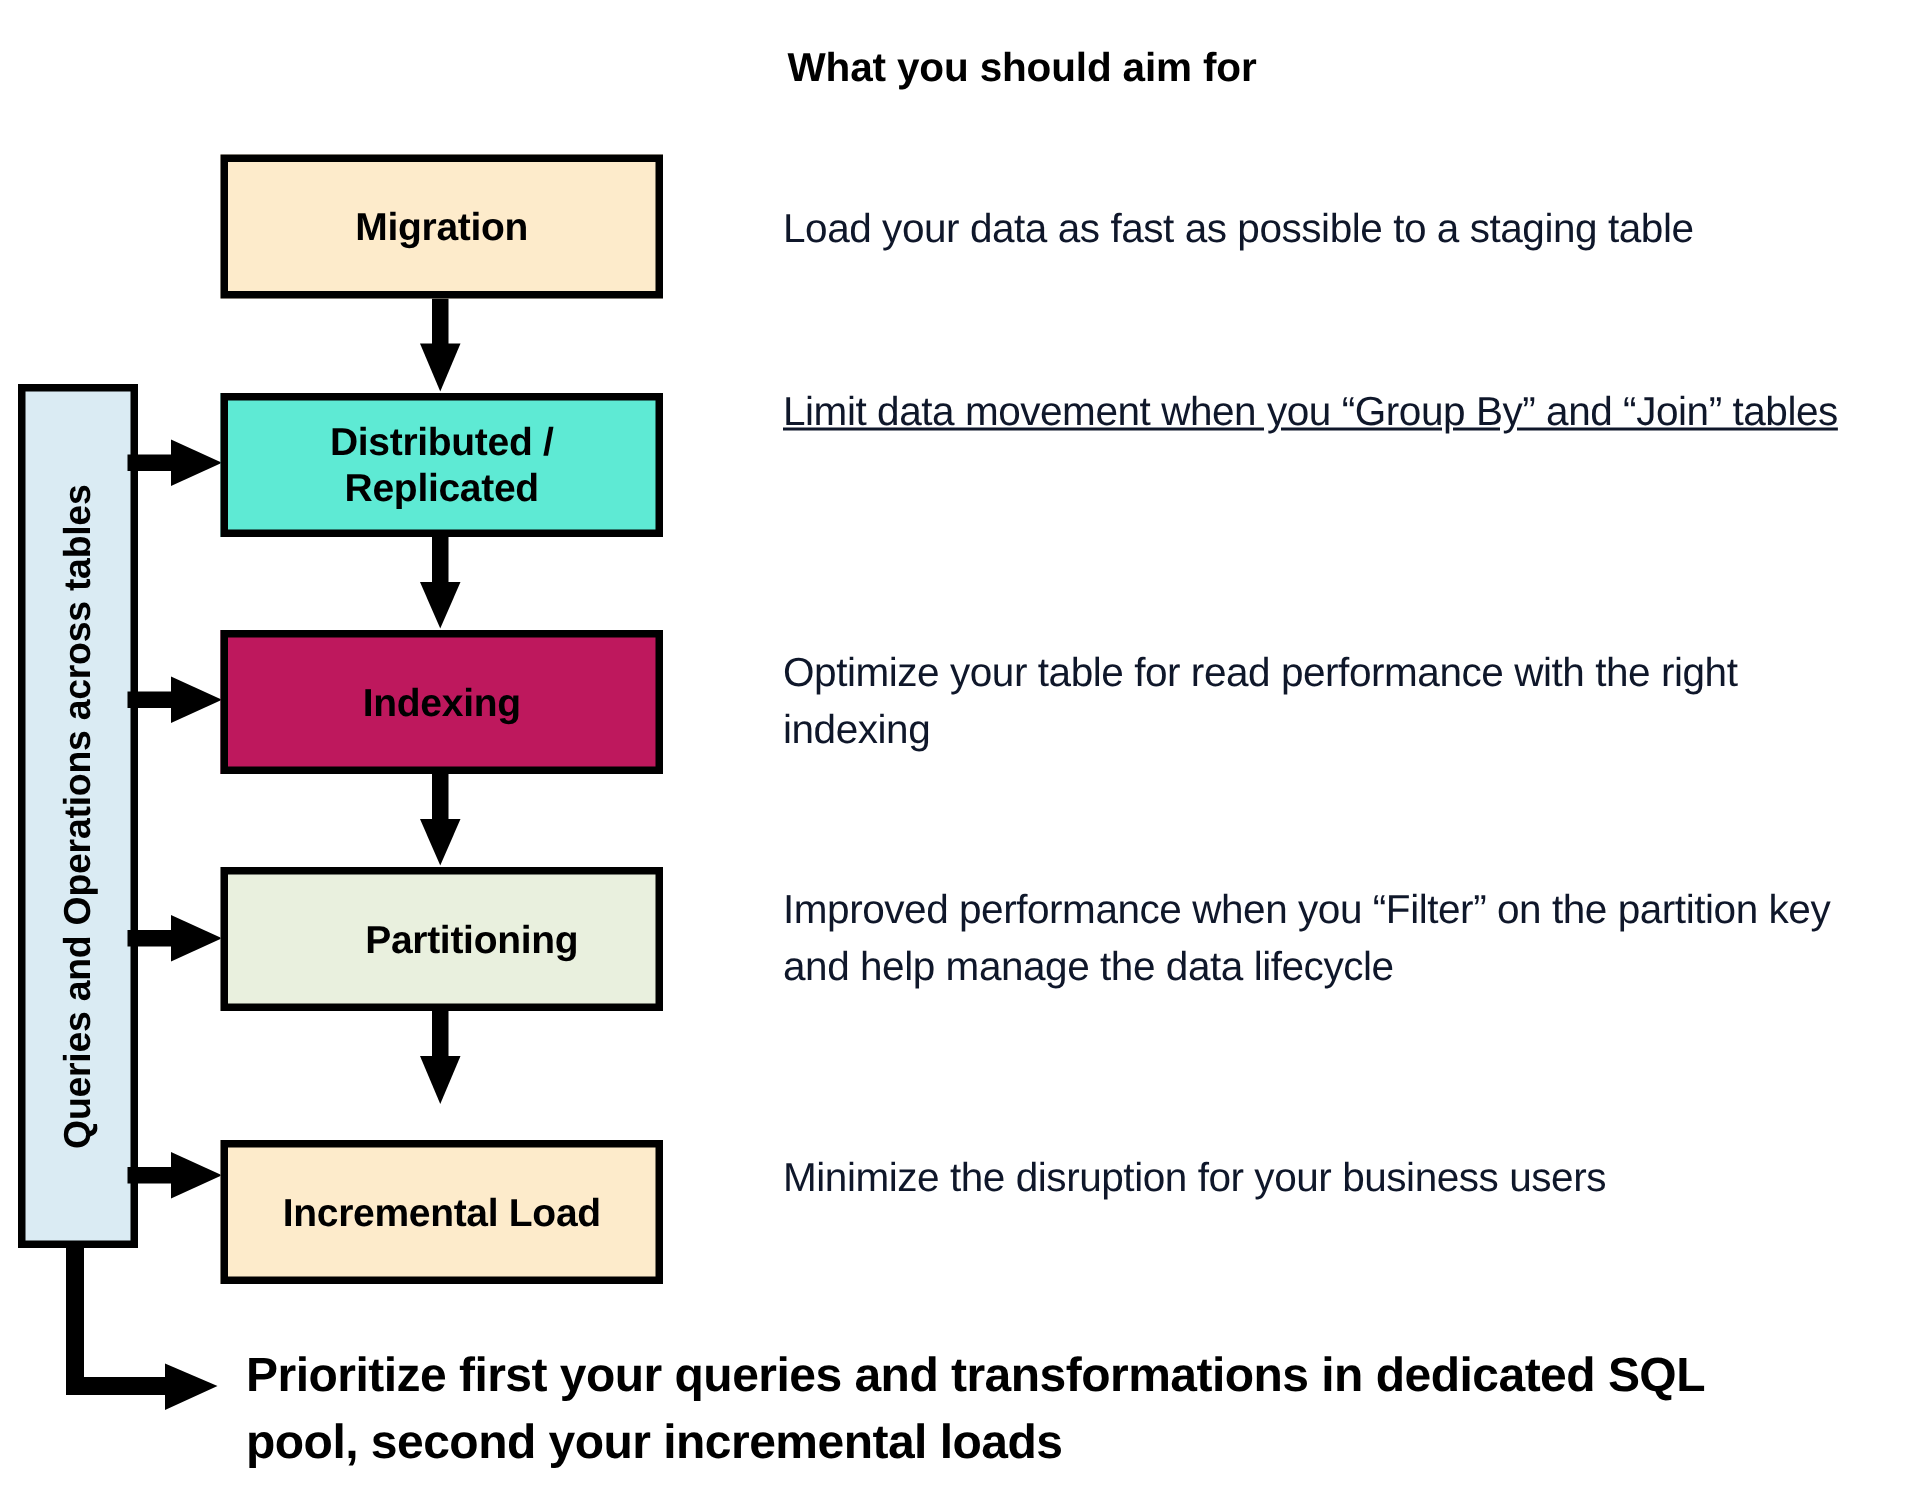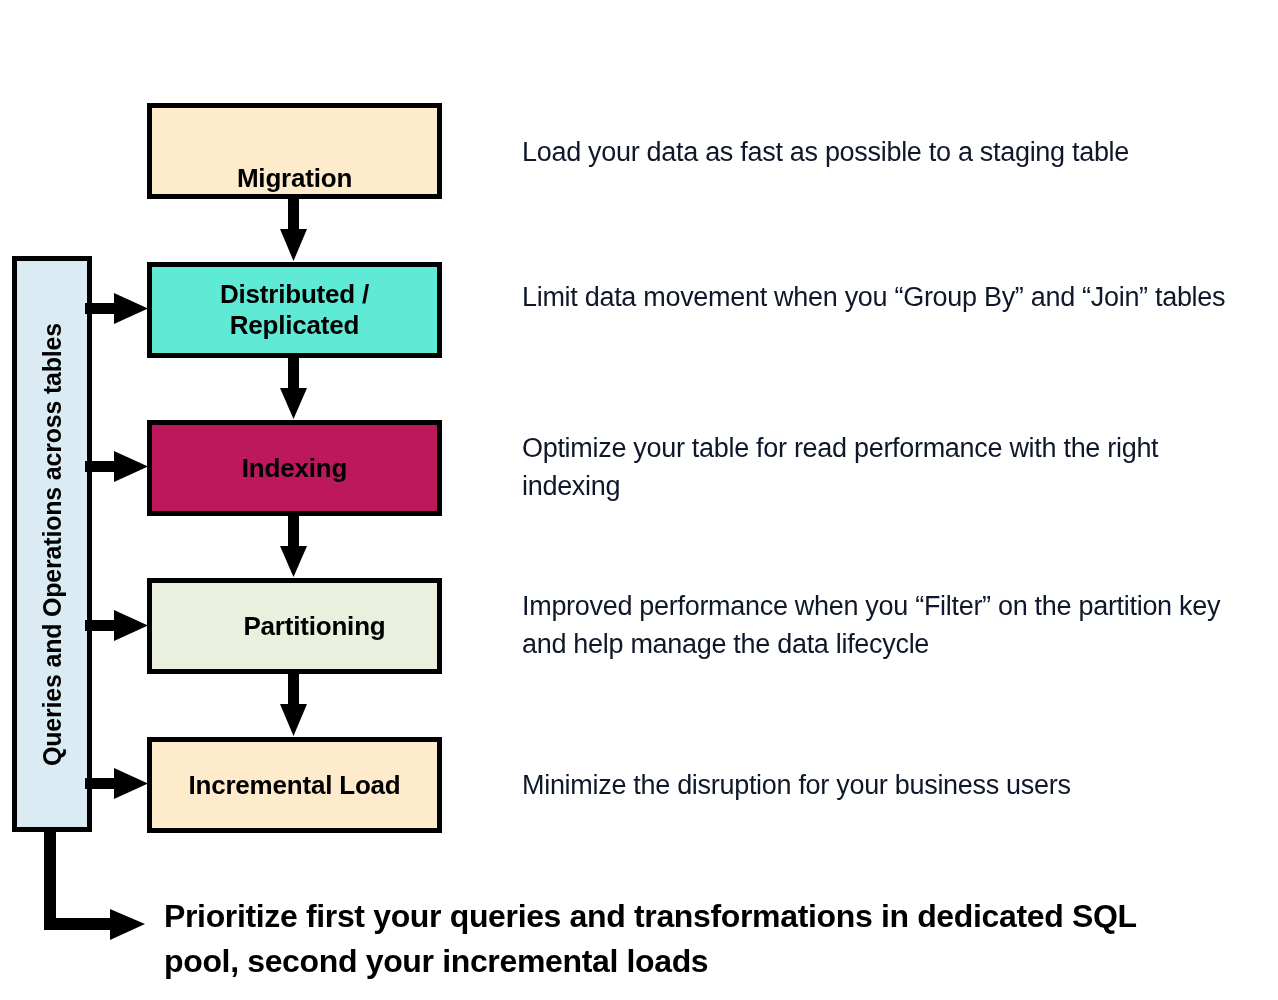--- a/index.html
+++ b/index.html
@@ -33,25 +33,25 @@
     justify-content: center;
     text-align: center;
     font-weight: bold;
     font-size: 26px;
     line-height: 1.18;
     letter-spacing: -0.2px;
     font-family: "Liberation Sans", sans-serif;
   }
   .flow-box .box-label { display: block; white-space: pre-line; }
 
-  #box-migration           { left: 147px; top: 103px; width: 295px; height: 96px; background: #FDEBCB; align-items: flex-end; }
+  #box-migration           { left: 147px; top: 103px; width: 295px; height: 96px; background: #FDEBCB; }
   #box-distributed         { left: 147px; top: 262px; width: 295px; height: 96px; background: #E9F0DE; }
   #box-indexing            { left: 147px; top: 420px; width: 295px; height: 96px; background: #E9F0DE; }
   #box-partitioning        { left: 147px; top: 578px; width: 295px; height: 96px; background: #E9F0DE; }
-  #box-incremental         { left: 147px; top: 737px; width: 295px; height: 96px; background: #FDEBCB; text-align: center; }
+  #box-incremental         { left: 147px; top: 760px; width: 295px; height: 96px; background: #FDEBCB; text-align: center; }
 
   
   #band-queries {
     position: absolute;
     left: 12px; top: 256px;
     width: 80px; height: 576px;
     box-sizing: border-box;
     border: 5px solid #000000;
     background: #DAEBF3;
     display: flex;
@@ -82,21 +82,21 @@
     left: 522px;
     width: 730px;
     font-size: 27px;
     line-height: 1.40;
     font-weight: normal;
     letter-spacing: -0.3px;
     font-family: "Liberation Sans", sans-serif;
     color: #0f172a;
   }
   #desc-0 { top: 134px; }
-  #desc-1 { top: 279px; }
+  #desc-1 { top: 256px; text-decoration: underline; }
   #desc-2 { top: 430px; }
   #desc-3 { top: 588px; }
   #desc-4 { top: 767px; }
 
   #aim-title {
     position: absolute;
     left: 525px;
     top: 30px;
     font-size: 27px;
     font-weight: bold;
@@ -114,20 +114,21 @@
     line-height: 1.42;
     letter-spacing: -0.35px;
     font-family: "Liberation Sans", sans-serif;
   }
 </style>
 </head>
 <body>
 
 <div id="stage">
 
+  <div id="aim-title">What you should aim for</div>
 
   <div id="band-queries" style="background: rgb(218, 235, 243);">
     <span class="band-label">Queries and Operations across tables</span>
   </div>
 
   <svg id="connectors" viewBox="0 0 1278 1000" width="1278" height="1000" xmlns="http://www.w3.org/2000/svg">
     <g fill="#000000">
 
       <g>
         <rect x="288" y="199" width="11" height="36"></rect>

